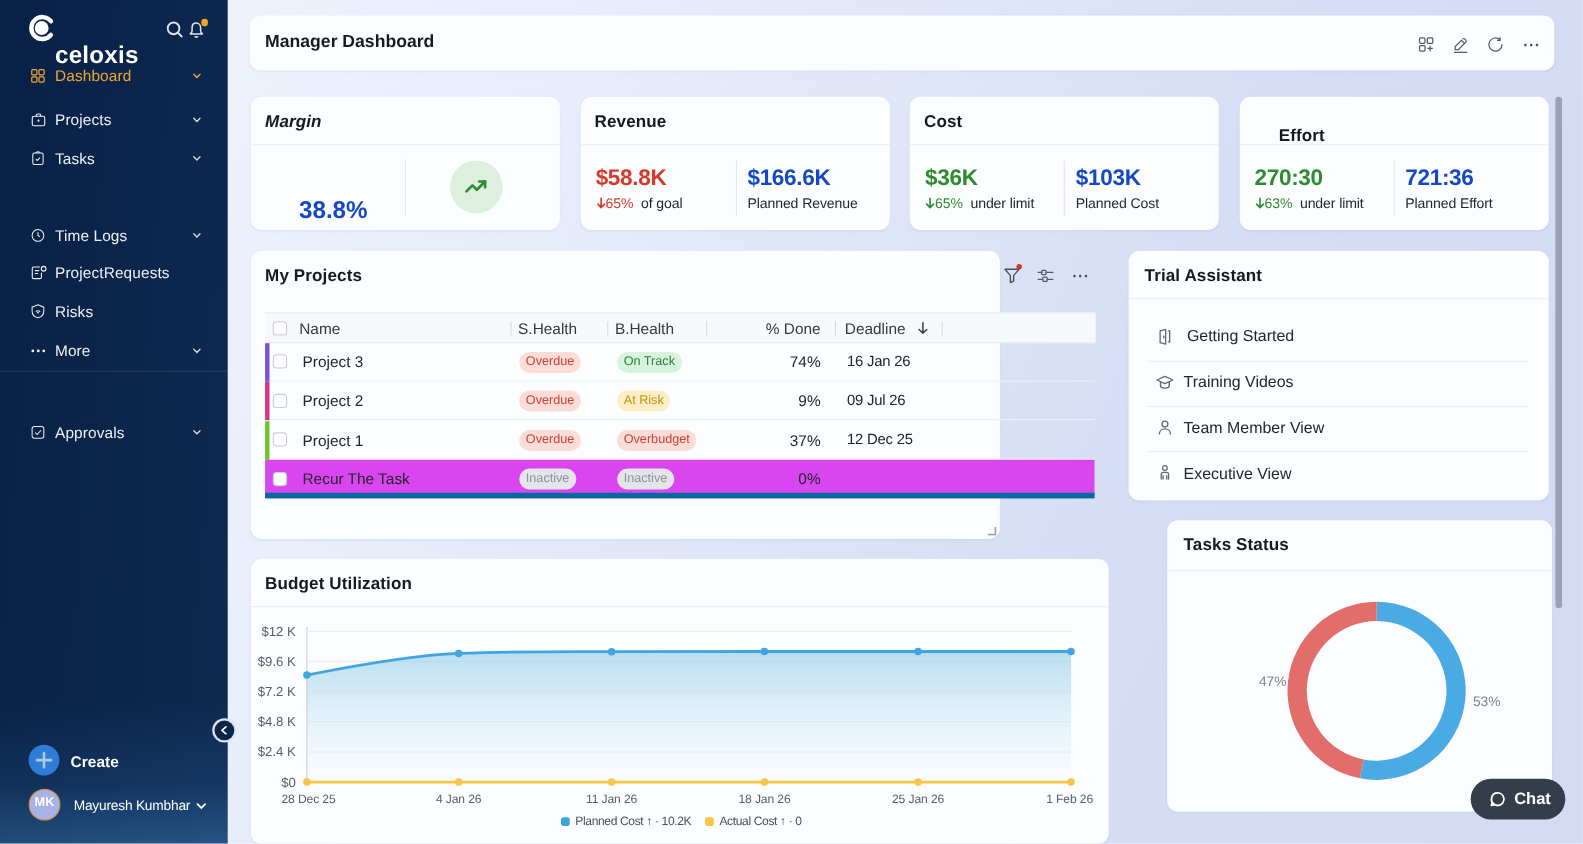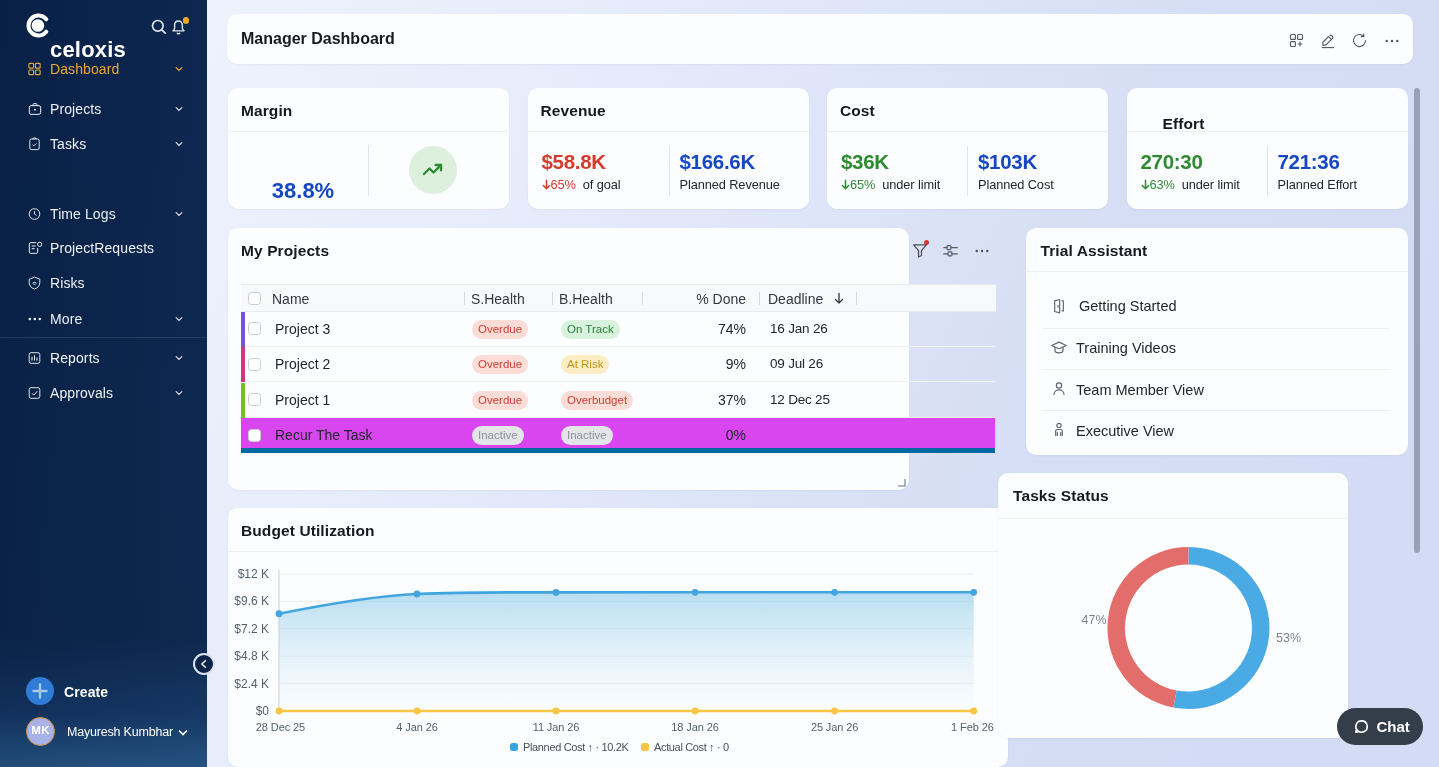--- a/index.html
+++ b/index.html
@@ -130,30 +130,20 @@
         <circle cx="4" cy="10" r="1.8"></circle>
         <circle cx="11" cy="10" r="1.8"></circle>
         <circle cx="18" cy="10" r="1.8"></circle>
       </svg>
     <span class="lbl">More</span>
     <svg class="chev" width="10" height="10" viewBox="0 0 12 12">
         <path d="M2.6 4.3 L6 7.7 L9.4 4.3" stroke="#d5dbe4" stroke-width="1.5" fill="none" stroke-linecap="round"></path>
       </svg>
   </div>
   <div class="sb-divider" style="top:337px;"></div>
-  <div class="menu-item" style="top:341px;">
-    <svg width="15" height="15" viewBox="0 0 24 24" fill="none" stroke="#eef1f6" stroke-width="1.5">
-        <rect x="3.5" y="3.5" width="17" height="17" rx="3"></rect>
-        <path d="M8 16 V10 M12 16 V7.5 M16 16 v-5" stroke-width="1.7"></path>
-      </svg>
-    <span class="lbl">Reports</span>
-    <svg class="chev" width="10" height="10" viewBox="0 0 12 12">
-        <path d="M2.6 4.3 L6 7.7 L9.4 4.3" stroke="#d5dbe4" stroke-width="1.5" fill="none" stroke-linecap="round"></path>
-      </svg>
-  </div>
   <div class="menu-item" style="top:376px;">
     <svg width="15" height="15" viewBox="0 0 24 24" fill="none" stroke="#eef1f6" stroke-width="1.5">
         <rect x="3.5" y="3.5" width="17" height="17" rx="3"></rect>
         <path d="M8 12.5 l2.8 2.8 L16.5 9"></path>
       </svg>
     <span class="lbl">Approvals</span>
     <svg class="chev" width="10" height="10" viewBox="0 0 12 12">
         <path d="M2.6 4.3 L6 7.7 L9.4 4.3" stroke="#d5dbe4" stroke-width="1.5" fill="none" stroke-linecap="round"></path>
       </svg>
   </div>
@@ -196,21 +186,21 @@
       <path d="M20.5 12 a8.5 8.5 0 1 1 -2.5 -6 M18 3 v3.5 h-3.5" stroke-linecap="round"></path>
     </svg>
   <svg width="18" height="18" viewBox="0 0 24 24" style="position:absolute;left:1156px;top:18px" fill="#4c5159">
       <circle cx="5" cy="12" r="1.6"></circle>
       <circle cx="12" cy="12" r="1.6"></circle>
       <circle cx="19" cy="12" r="1.6"></circle>
     </svg>
 </div>
 
 <div class="card" style="left:228px;top:88px;width:281px;height:121px;">
-  <div class="card-title" style="top:13.5px;">Margin</div>
+  <div class="card-title" style="top:13.5px;font-style:italic;">Margin</div>
   <div class="hline" style="top:43px;"></div>
   <div style="position:absolute;left:0;top:43px;width:140px;height:78px;display:flex;align-items:center;justify-content:center;">
     <span style="font-size:22px;font-weight:800;color:#1648c4;letter-spacing:0px;padding-left:10px;margin-top:42px;">38.8%</span>
   </div>
   <div class="vdiv" style="left:140px;top:57px;height:51px;"></div>
   <div style="position:absolute;left:181px;top:58px;width:48px;height:48px;border-radius:50%;background:#ddefdd;">
     <svg width="48" height="48" viewBox="0 0 48 48" fill="none" stroke="#2e8b31" stroke-width="2.4" stroke-linecap="round" stroke-linejoin="round">
         <path d="M15 28 L20.5 22.5 L24.5 26.5 L32 19"></path>
         <path d="M26.7 19 H32 V24.3"></path>
       </svg>
@@ -410,21 +400,21 @@
     <span style="position:absolute;left:467px;transform:translateX(-50%);">18 Jan 26</span>
     <span style="position:absolute;left:606.6px;transform:translateX(-50%);">25 Jan 26</span>
     <span style="position:absolute;left:745.7px;transform:translateX(-53%);">1 Feb 26</span>
   </div>
   <div style="position:absolute;left:282px;top:235px;width:8px;height:8px;border-radius:2.5px;background:#3aa4de;"></div>
   <div style="position:absolute;left:295px;top:232.5px;font-size:11px;letter-spacing:-0.35px;color:#4a4f57;">Planned Cost ↑ · 10.2K</div>
   <div style="position:absolute;left:413px;top:235px;width:8px;height:8px;border-radius:2.5px;background:#f7c644;"></div>
   <div style="position:absolute;left:426px;top:232.5px;font-size:11px;letter-spacing:-0.35px;color:#4a4f57;">Actual Cost ↑ · 0</div>
 </div>
 
-<div class="card" style="left:998px;top:473px;width:350px;height:264.5px;">
+<div class="card" style="left:1061px;top:473px;width:350px;height:264.5px;">
   <div class="card-title" style="left:15px;top:13.5px;">Tasks Status</div>
   <div class="hline" style="top:45px;"></div>
   <svg id="donut" width="382" height="264" viewBox="0 0 382 264" style="position:absolute;left:0;top:0;">
     <path d="M 190.5 74 A 81 81 0 1 1 175.32 234.57 L 178.60 217.38 A 63.5 63.5 0 1 0 190.5 91.5 Z" fill="#4aabe4"></path>
     <path d="M 175.32 234.57 A 81 81 0 0 1 190.5 74 L 190.5 91.5 A 63.5 63.5 0 0 0 178.60 217.38 Z" fill="#e36d6a"></path>
     <text x="96" y="151" font-size="12.5" fill="#7e838a" text-anchor="middle">47%</text>
     <text x="278" y="168.5" font-size="12.5" fill="#7e838a" text-anchor="start">53%</text>
   </svg>
 </div>
 

